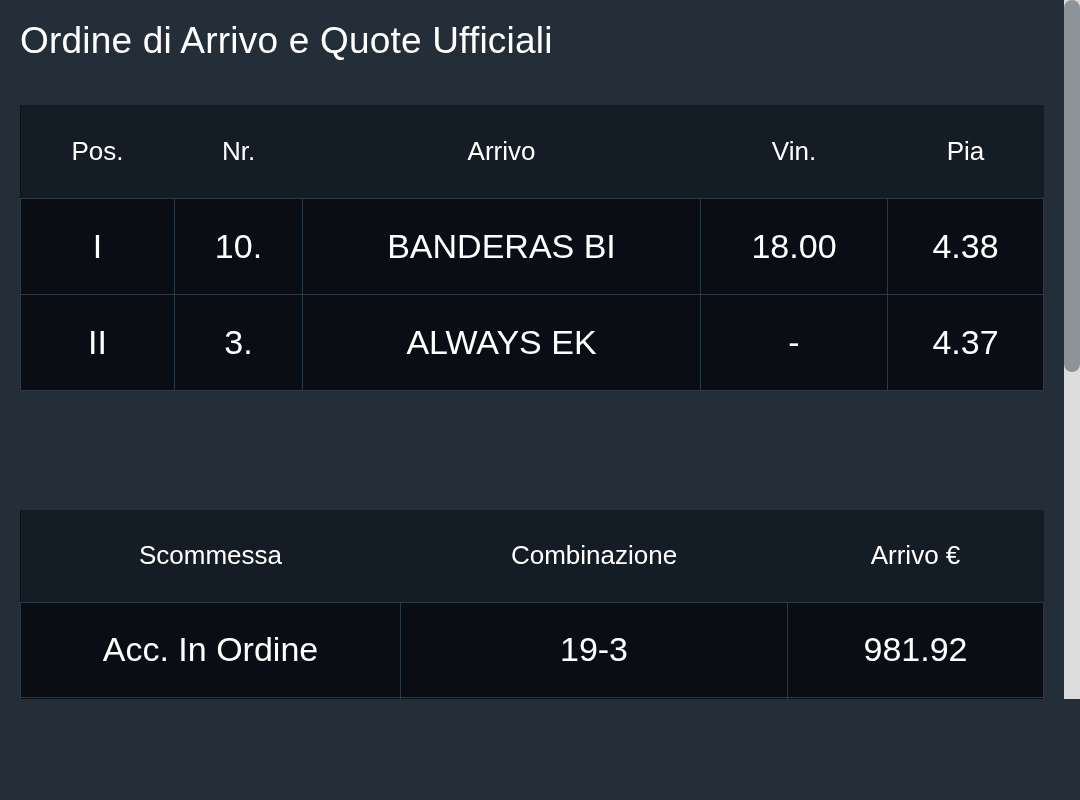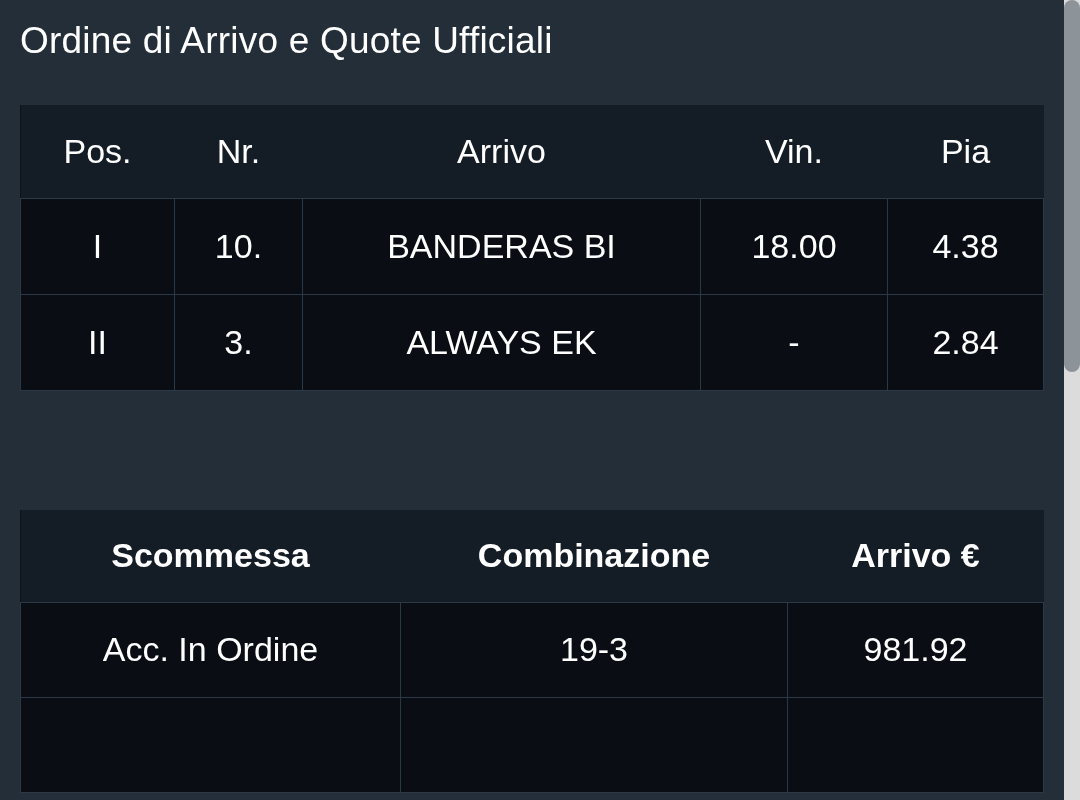--- a/index.html
+++ b/index.html
@@ -11,21 +11,21 @@
     overflow: hidden;
   }
   body {
     background: #232e38;
     font-family: "Liberation Sans", sans-serif;
     color: #ffffff;
   }
   .page {
     position: relative;
     width: 1080px;
-    height: 800px;
+    height: 699px;
     background: #232e38;
     box-sizing: border-box;
     overflow: hidden;
   }
   .content {
     position: absolute;
     left: 0;
     top: 0;
     width: 1060px;
     height: 800px;
@@ -56,21 +56,21 @@
   .tbl th, .tbl td {
     color: #ffffff;
     text-align: center;
     vertical-align: middle;
     font-weight: 400;
     padding: 0;
     box-sizing: border-box;
   }
   .tbl thead th {
     background: #141c25;
-    font-size: 34px;
+    font-size: 26px;
     height: 93px;
     border: none;
     border-bottom: 1px solid #2b3946;
   }
   .tbl tbody td {
     background: #0a0e14;
     font-size: 34px;
     height: 96px;
     border: 1px solid #2b3946;
     border-left: none;
@@ -89,21 +89,21 @@
   #tbl-arrivo col.c-nr   { width: 128px; }
   #tbl-arrivo col.c-cav  { width: 398px; }
   #tbl-arrivo col.c-vin  { width: 187px; }
   #tbl-arrivo col.c-pia  { width: 156px; }
 
   
   #tbl-quote { top: 510px; }
   #tbl-quote col.c-scom  { width: 380px; }
   #tbl-quote col.c-comb  { width: 387px; }
   #tbl-quote col.c-quota { width: 256px; }
-  #tbl-quote thead th { height: 92px; font-weight: bold; }
+  #tbl-quote thead th { height: 92px; }
   #tbl-quote tbody td { height: 95px; margin-top: 12px; }
 
   
   .partial-row td { height: 95px; }
 
   
   .scrollbar-track {
     position: absolute;
     right: 0;
     top: 0;
@@ -152,21 +152,21 @@
           <td>10.</td>
           <td>BANDERAS BI</td>
           <td>18.00</td>
           <td>4.38</td>
         </tr>
         <tr>
           <td class="first-col">II</td>
           <td>3.</td>
           <td>ALWAYS EK</td>
           <td>-</td>
-          <td>2.84</td>
+          <td>4.37</td>
         </tr>
       </tbody>
     </table>
 
     <table class="tbl" id="tbl-quote">
       <colgroup>
         <col class="c-scom">
           <col class="c-comb">
           <col class="c-quota">
       </colgroup>

